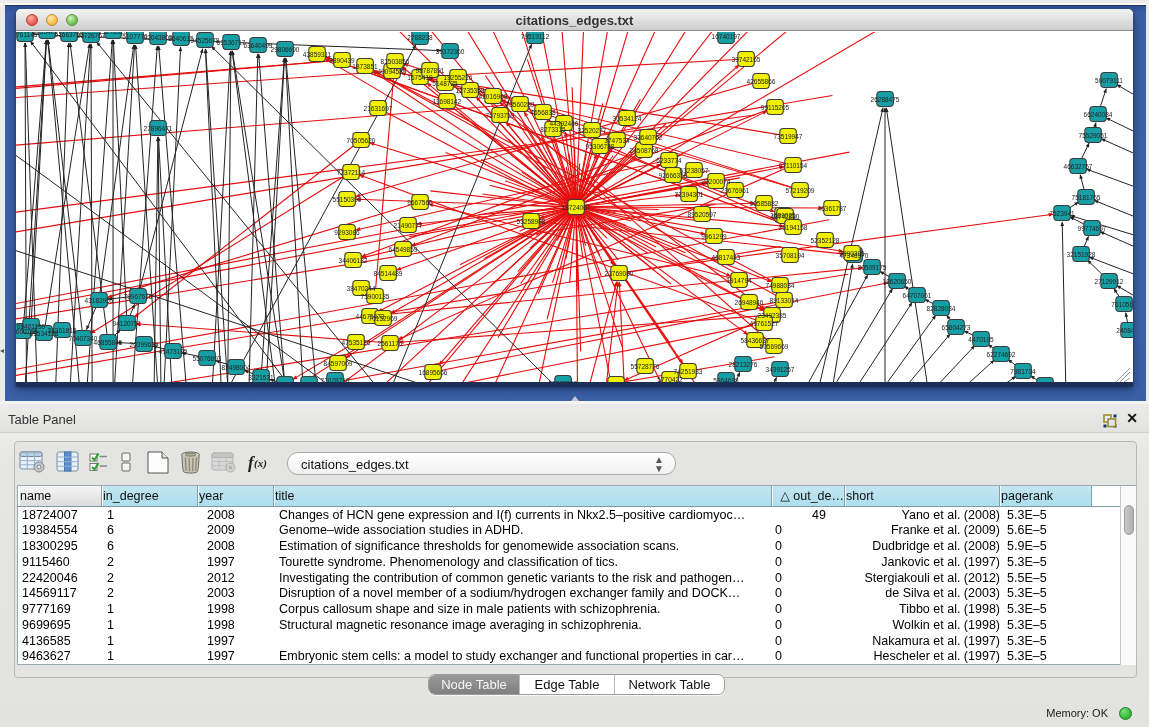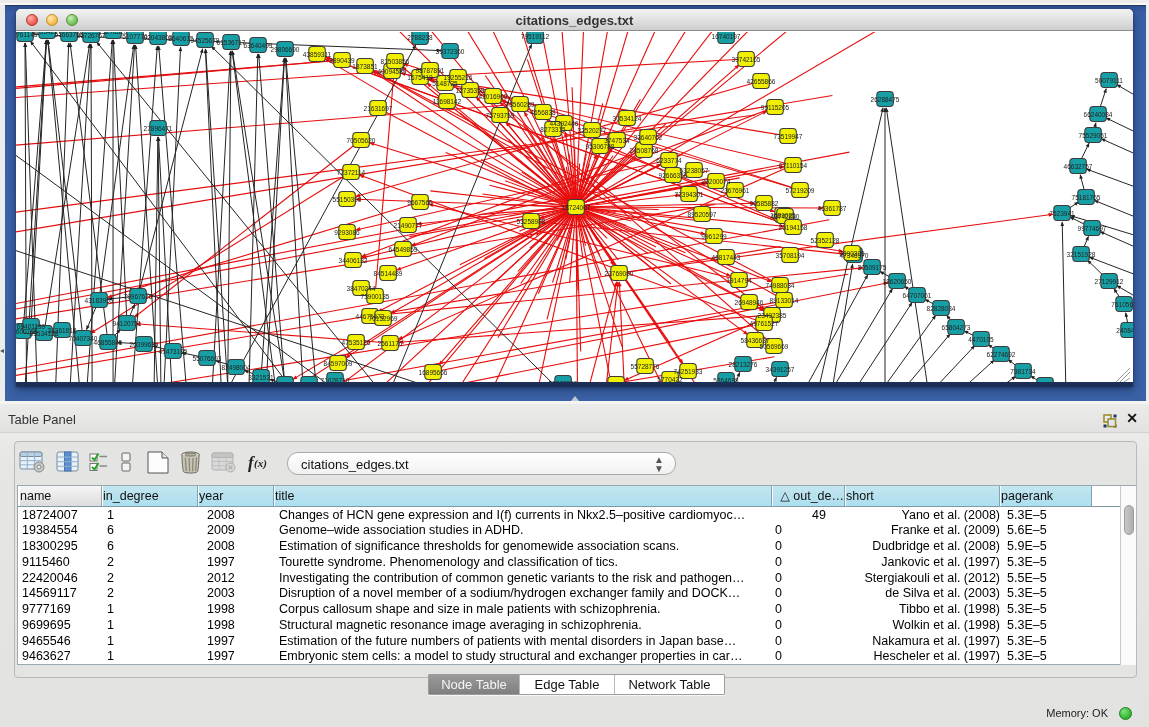--- a/index.html
+++ b/index.html
@@ -44,21 +44,21 @@
 #tbody{position:absolute;left:17px;top:106px;width:1119px;height:158px;background:#fff;
  border-left:1px solid #9aa7ad;border-right:1px solid #9aa7ad;border-bottom:1px solid #9aa7ad}
 .row{position:absolute;left:0;width:1119px;height:15.75px;font-size:12.5px;color:#000}
 .row span{position:absolute;top:0;line-height:15.7px;white-space:nowrap}
 .row .ctr{text-align:right}
 #sbar{position:absolute;left:1120px;top:85px;width:16px;height:179px;background:#fafafa;
  border-left:1px solid #c9c9c9}
 #sthumb{position:absolute;left:3px;top:19px;width:10px;height:30px;border-radius:5px;
  background:linear-gradient(90deg,#c8c8c8,#aeaeae);border:1px solid #9b9b9b}
 #tabs{position:absolute;left:428px;top:273px;height:21px;display:flex;
- border:1px solid #9d9d9d;border-radius:1px;overflow:hidden;background:#fff;
+ border:1px solid #9d9d9d;border-radius:7px;overflow:hidden;background:#fff;
  box-shadow:0 1px 0 rgba(255,255,255,.7)}
 #tabs div{font-size:13px;line-height:20px;text-align:center;color:#111}
 #tabs .sel{background:linear-gradient(180deg,#9a9a9a,#7f7f7f);color:#f5f5f5;}
 #mem{position:absolute;right:41px;top:306px;font-size:11px;color:#222}
 #memdot{position:absolute;right:17px;top:306px;width:13px;height:13px;border-radius:50%;
  background:radial-gradient(circle at 35% 30%,#7fe07f,#2eb52e 70%);border:1px solid #1d7a1d}
 svg{display:block}
 </style></head><body>
 <div id="topline"></div>
 <div id="desk">
@@ -817,33 +817,32 @@
     <div class="row" style="top:216.8px">
       <span style="left:22px">9699695</span>
       <span style="left:107px">1</span>
       <span style="left:207px">1998</span>
       <span style="left:279px">Structural magnetic resonance image averaging in schizophrenia.</span>
       <span style="left:775px">0</span>
       <span class="ctr" style="left:845px;width:155px">Wolkin et al. (1998)</span>
       <span style="left:1007px">5.3E–5</span>
     </div>
     <div class="row" style="top:232.5px">
-      <span style="left:22px">9465546</span>
+      <span style="left:22px">4136585</span>
       <span style="left:107px">1</span>
       <span style="left:207px">1997</span>
-      <span style="left:279px">Estimation of the future numbers of patients with mental disorders in Japan base…</span>
       <span style="left:775px">0</span>
       <span class="ctr" style="left:845px;width:155px">Nakamura et al. (1997)</span>
       <span style="left:1007px">5.3E–5</span>
     </div>
     <div class="row" style="top:248.2px">
       <span style="left:22px">9463627</span>
       <span style="left:107px">1</span>
       <span style="left:207px">1997</span>
-      <span style="left:279px">Embryonic stem cells: a model to study structural and exchanger properties in car…</span>
+      <span style="left:279px">Embryonic stem cells: a model to study exchanger and functional properties in car…</span>
       <span style="left:775px">0</span>
       <span class="ctr" style="left:845px;width:155px">Hescheler et al. (1997)</span>
       <span style="left:1007px">5.3E–5</span>
     </div>
   <div id="sbar">
       <div id="sthumb"></div>
     </div>
   <div id="tabs">
     <div class="sel" style="width:90px">Node Table</div>
     <div style="width:95px;border-left:1px solid #bbb">Edge Table</div>

